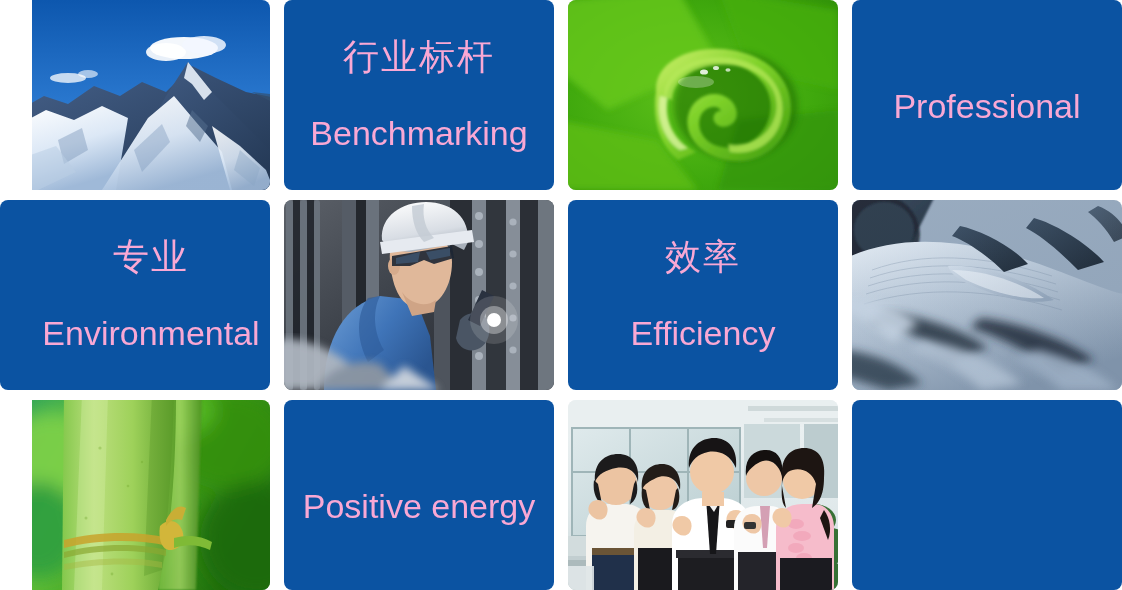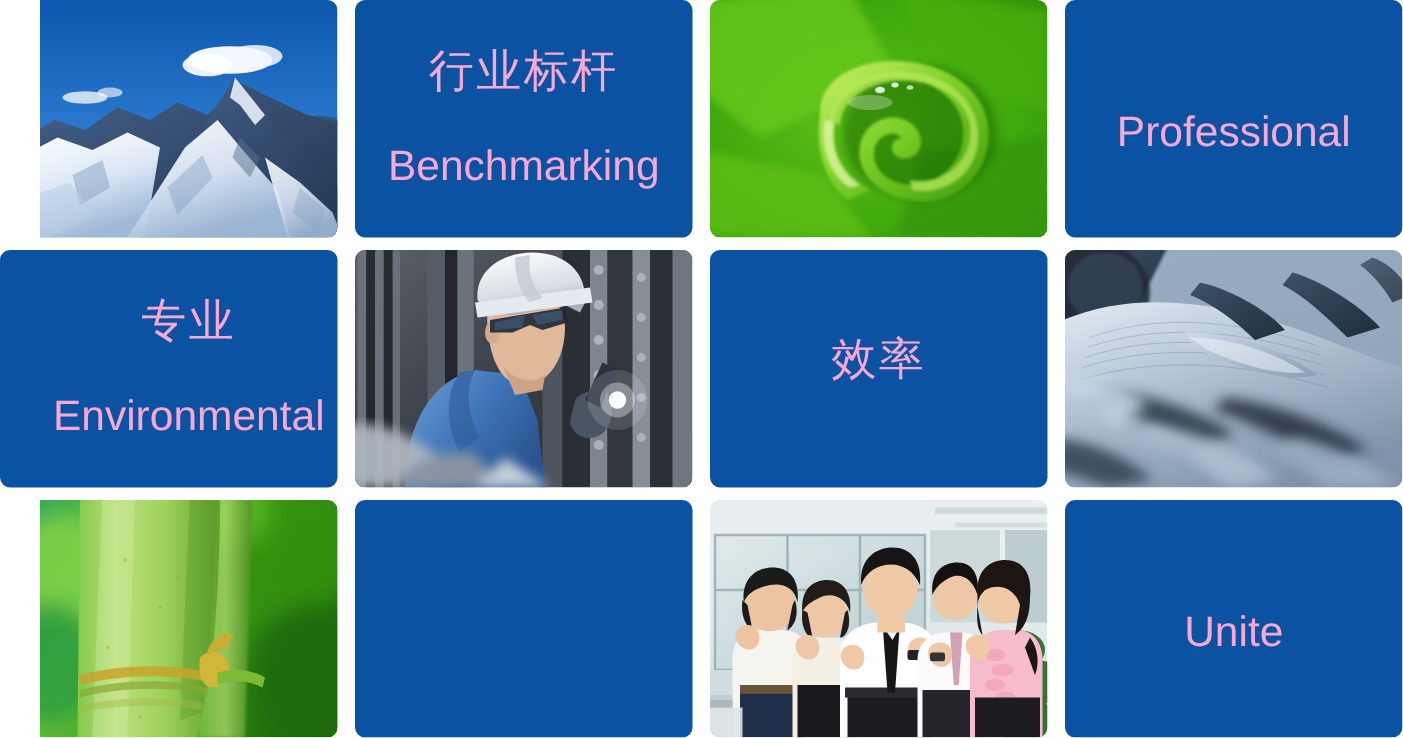--- a/index.html
+++ b/index.html
@@ -273,20 +273,21 @@
       <g filter="url(#fgBlur)" opacity="0.95">
         <path d="M-10 190 L-10 140 C20 134 54 152 80 176 L96 190 Z" fill="#aeb6c0"></path>
         <path d="M30 190 C44 168 70 158 96 164 L120 190 Z" fill="#8d96a2"></path>
         <path d="M96 190 L120 166 L156 190 Z" fill="#cdd4dd"></path>
       </g>
     </svg>
   </div>
 
   <div class="tile tile-text">
     <div class="cn">效率</div>
+    <div class="en">Efficiency</div>
   </div>
 
   <div class="tile tile-photo">
     <svg class="photo" viewBox="0 0 270 190" preserveAspectRatio="xMidYMid slice">
       <defs>
         <linearGradient id="metalG" x1="0" y1="0" x2="0.6" y2="1">
           <stop offset="0%" stop-color="#e4ecf4"></stop>
           <stop offset="40%" stop-color="#b9c8d8"></stop>
           <stop offset="100%" stop-color="#7f93aa"></stop>
         </linearGradient>
@@ -402,20 +403,21 @@
         <circle cx="84" cy="48" r="1.6"></circle>
           <circle cx="112" cy="86" r="1.3"></circle>
         <circle cx="70" cy="118" r="1.5"></circle>
           <circle cx="126" cy="62" r="1.2"></circle>
         <circle cx="96" cy="174" r="1.4"></circle>
       </g>
     </svg>
   </div>
 
   <div class="tile tile-text">
+    <div class="en">Positive energy</div>
   </div>
 
   <div class="tile tile-photo">
     <svg class="photo" viewBox="0 0 270 190" preserveAspectRatio="xMidYMid slice">
       <defs>
         <linearGradient id="officeG" x1="0" y1="0" x2="0" y2="1">
           <stop offset="0%" stop-color="#eef3f4"></stop>
           <stop offset="60%" stop-color="#dfe8ea"></stop>
           <stop offset="100%" stop-color="#c9d6d8"></stop>
         </linearGradient>
@@ -513,16 +515,15 @@
       </g>
 
       <g opacity="0.9">
         <rect x="0" y="166" width="26" height="24" fill="#dfe6e7"></rect>
         <rect x="0" y="160" width="18" height="6" fill="#aab8ba"></rect>
       </g>
     </svg>
   </div>
 
   <div class="tile tile-text">
-    <div class="en">Unite</div>
   </div>
 
 </div>
 
 </body></html>

